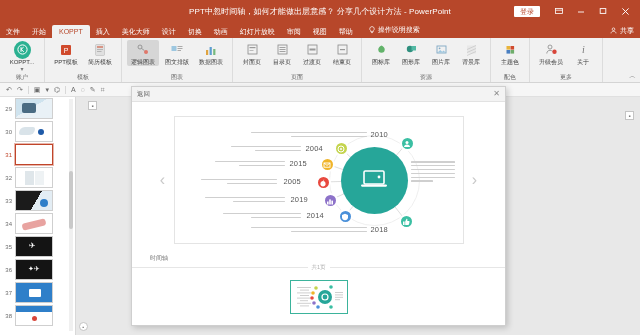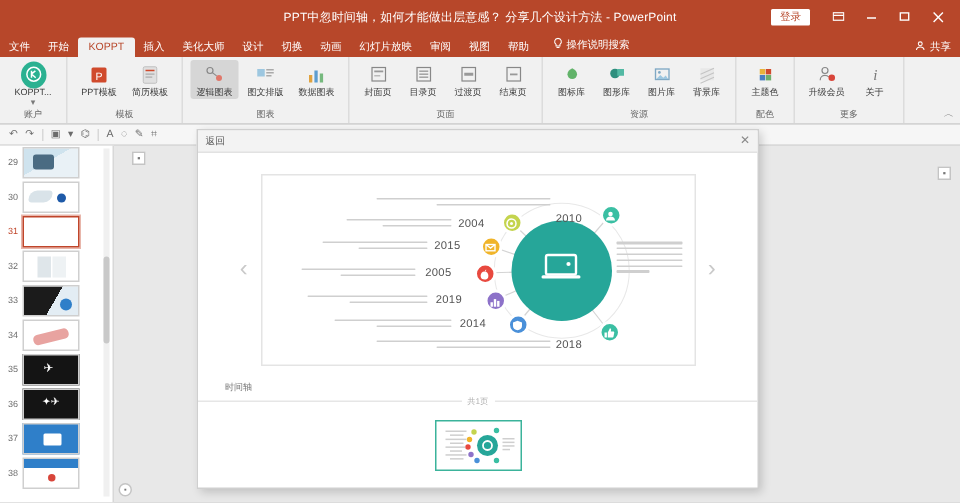--- a/index.html
+++ b/index.html
@@ -2,21 +2,21 @@
 <html><head>
 <meta charset="utf-8">
 <style>
   * { box-sizing: border-box; margin: 0; padding: 0; }
   html, body {
     width: 640px; height: 335px;
     overflow: hidden;
     font-family: "Liberation Sans", "DejaVu Sans", sans-serif;
     background: #ffffff;
   }
-  #app { position: relative; width: 640px; height: 335px; background: #737373; }
+  #app { position: relative; width: 640px; height: 335px; background: #000000; }
 
   
   .titlebar {
     position: absolute; left: 0; top: 0; width: 640px; height: 22px;
     background: #b7472a;
     display: flex; align-items: center; justify-content: center;
   }
   .title-text {
     color: #ffffff; font-size: 8px; letter-spacing: .1px;
     white-space: nowrap;
@@ -661,21 +661,21 @@
               <svg width="8" height="8" viewBox="0 0 8 8">
                   <path d="M4 .8l3 1.2v2.4c0 1.6-1.4 2.6-3 2.8C2.4 7 1 6 1 4.4V2z" fill="#fff"></path>
                 </svg>
             </div>
             <div class="node" style="left:224px;top:97px;background:#3bbfa3;">
               <svg width="8" height="8" viewBox="0 0 8 8">
                   <path d="M1 3.6h1.6V7H1zM3.2 3.6l1.4-2.8c.6 0 .9.5.8 1.1l-.2 1.1h1.6c.5 0 .8.4.7.9l-.5 2.4c-.1.4-.4.7-.8.7H3.2z" fill="#fff"></path>
                 </svg>
             </div>
 
-            <div class="yr" style="left:196px;top:24px;">2010</div>
+            <div class="yr" style="left:196px;top:13px;">2010</div>
             <div class="yr" style="left:131px;top:27px;">2004</div>
             <div class="yr" style="left:115px;top:42px;">2015</div>
             <div class="yr" style="left:109px;top:60px;">2005</div>
             <div class="yr" style="left:116px;top:78px;">2019</div>
             <div class="yr" style="left:132px;top:94px;">2014</div>
             <div class="yr" style="left:196px;top:108px;">2018</div>
 
             <div style="position:absolute;left:76px;top:15px;width:116px;">
               <div class="ftxt" style="position:relative;width:116px;margin-bottom:2.6px;"></div>
               <div class="ftxt" style="position:relative;width:76px;margin-left:40px;"></div>

